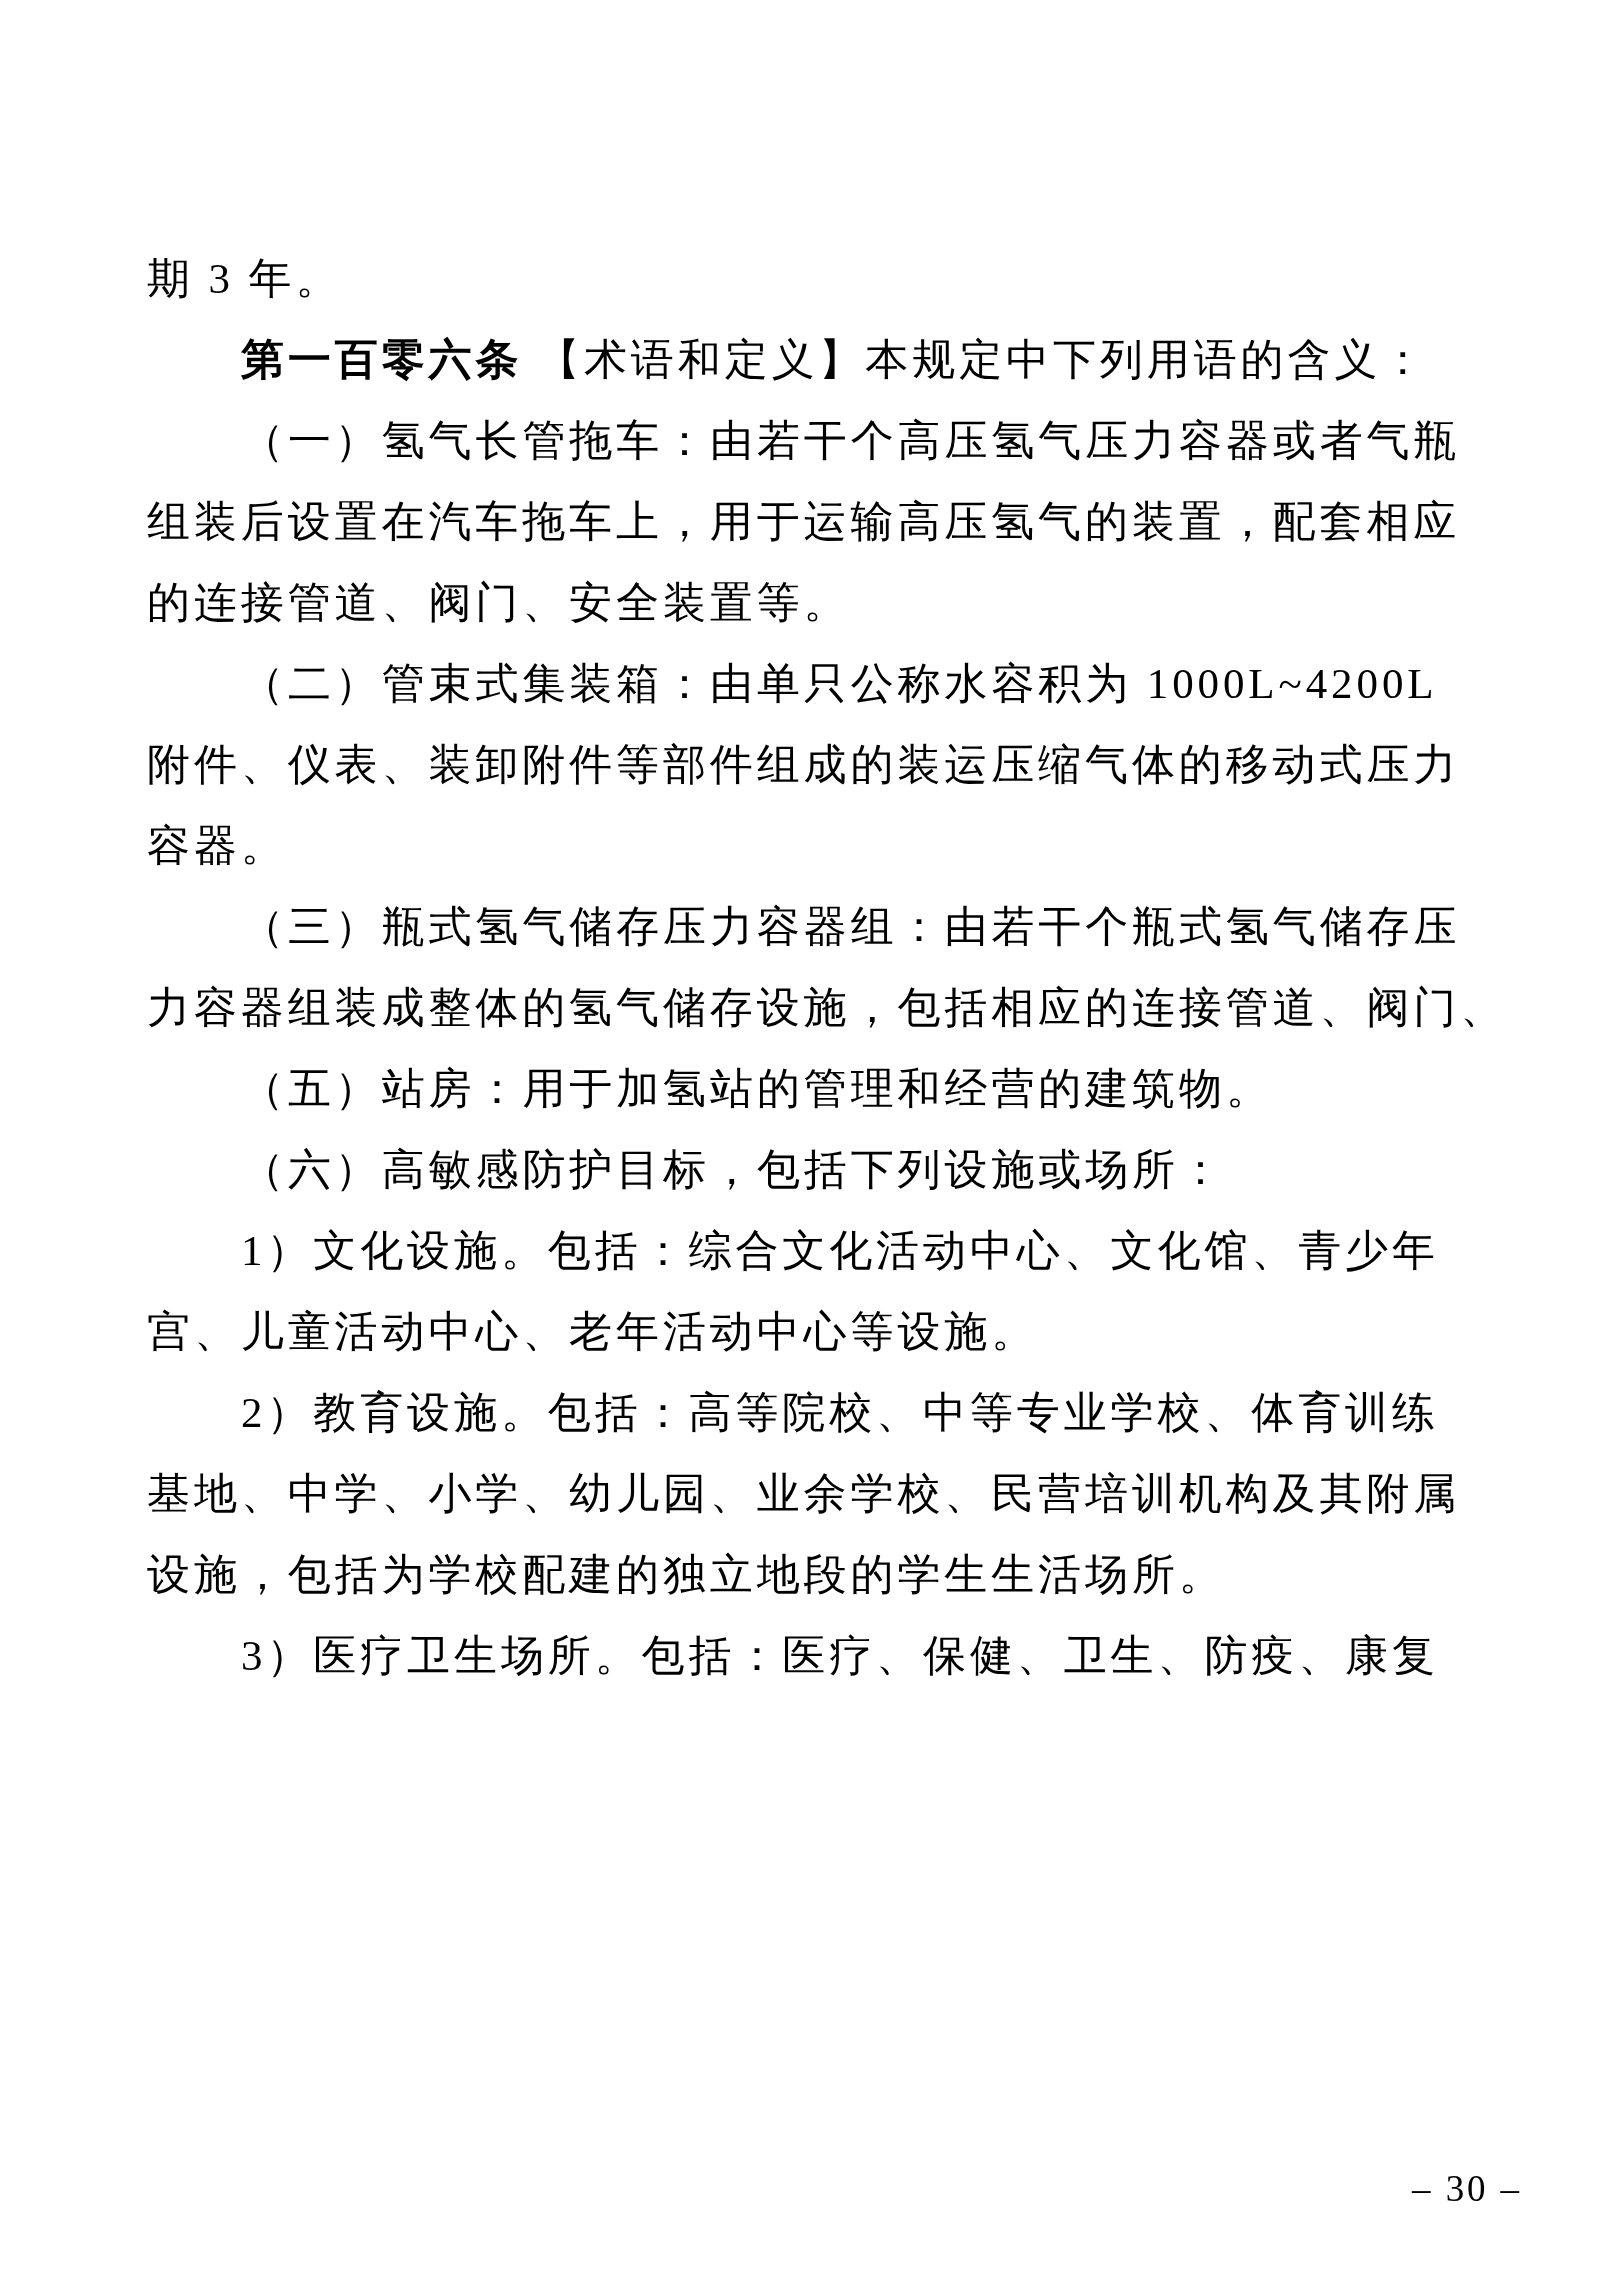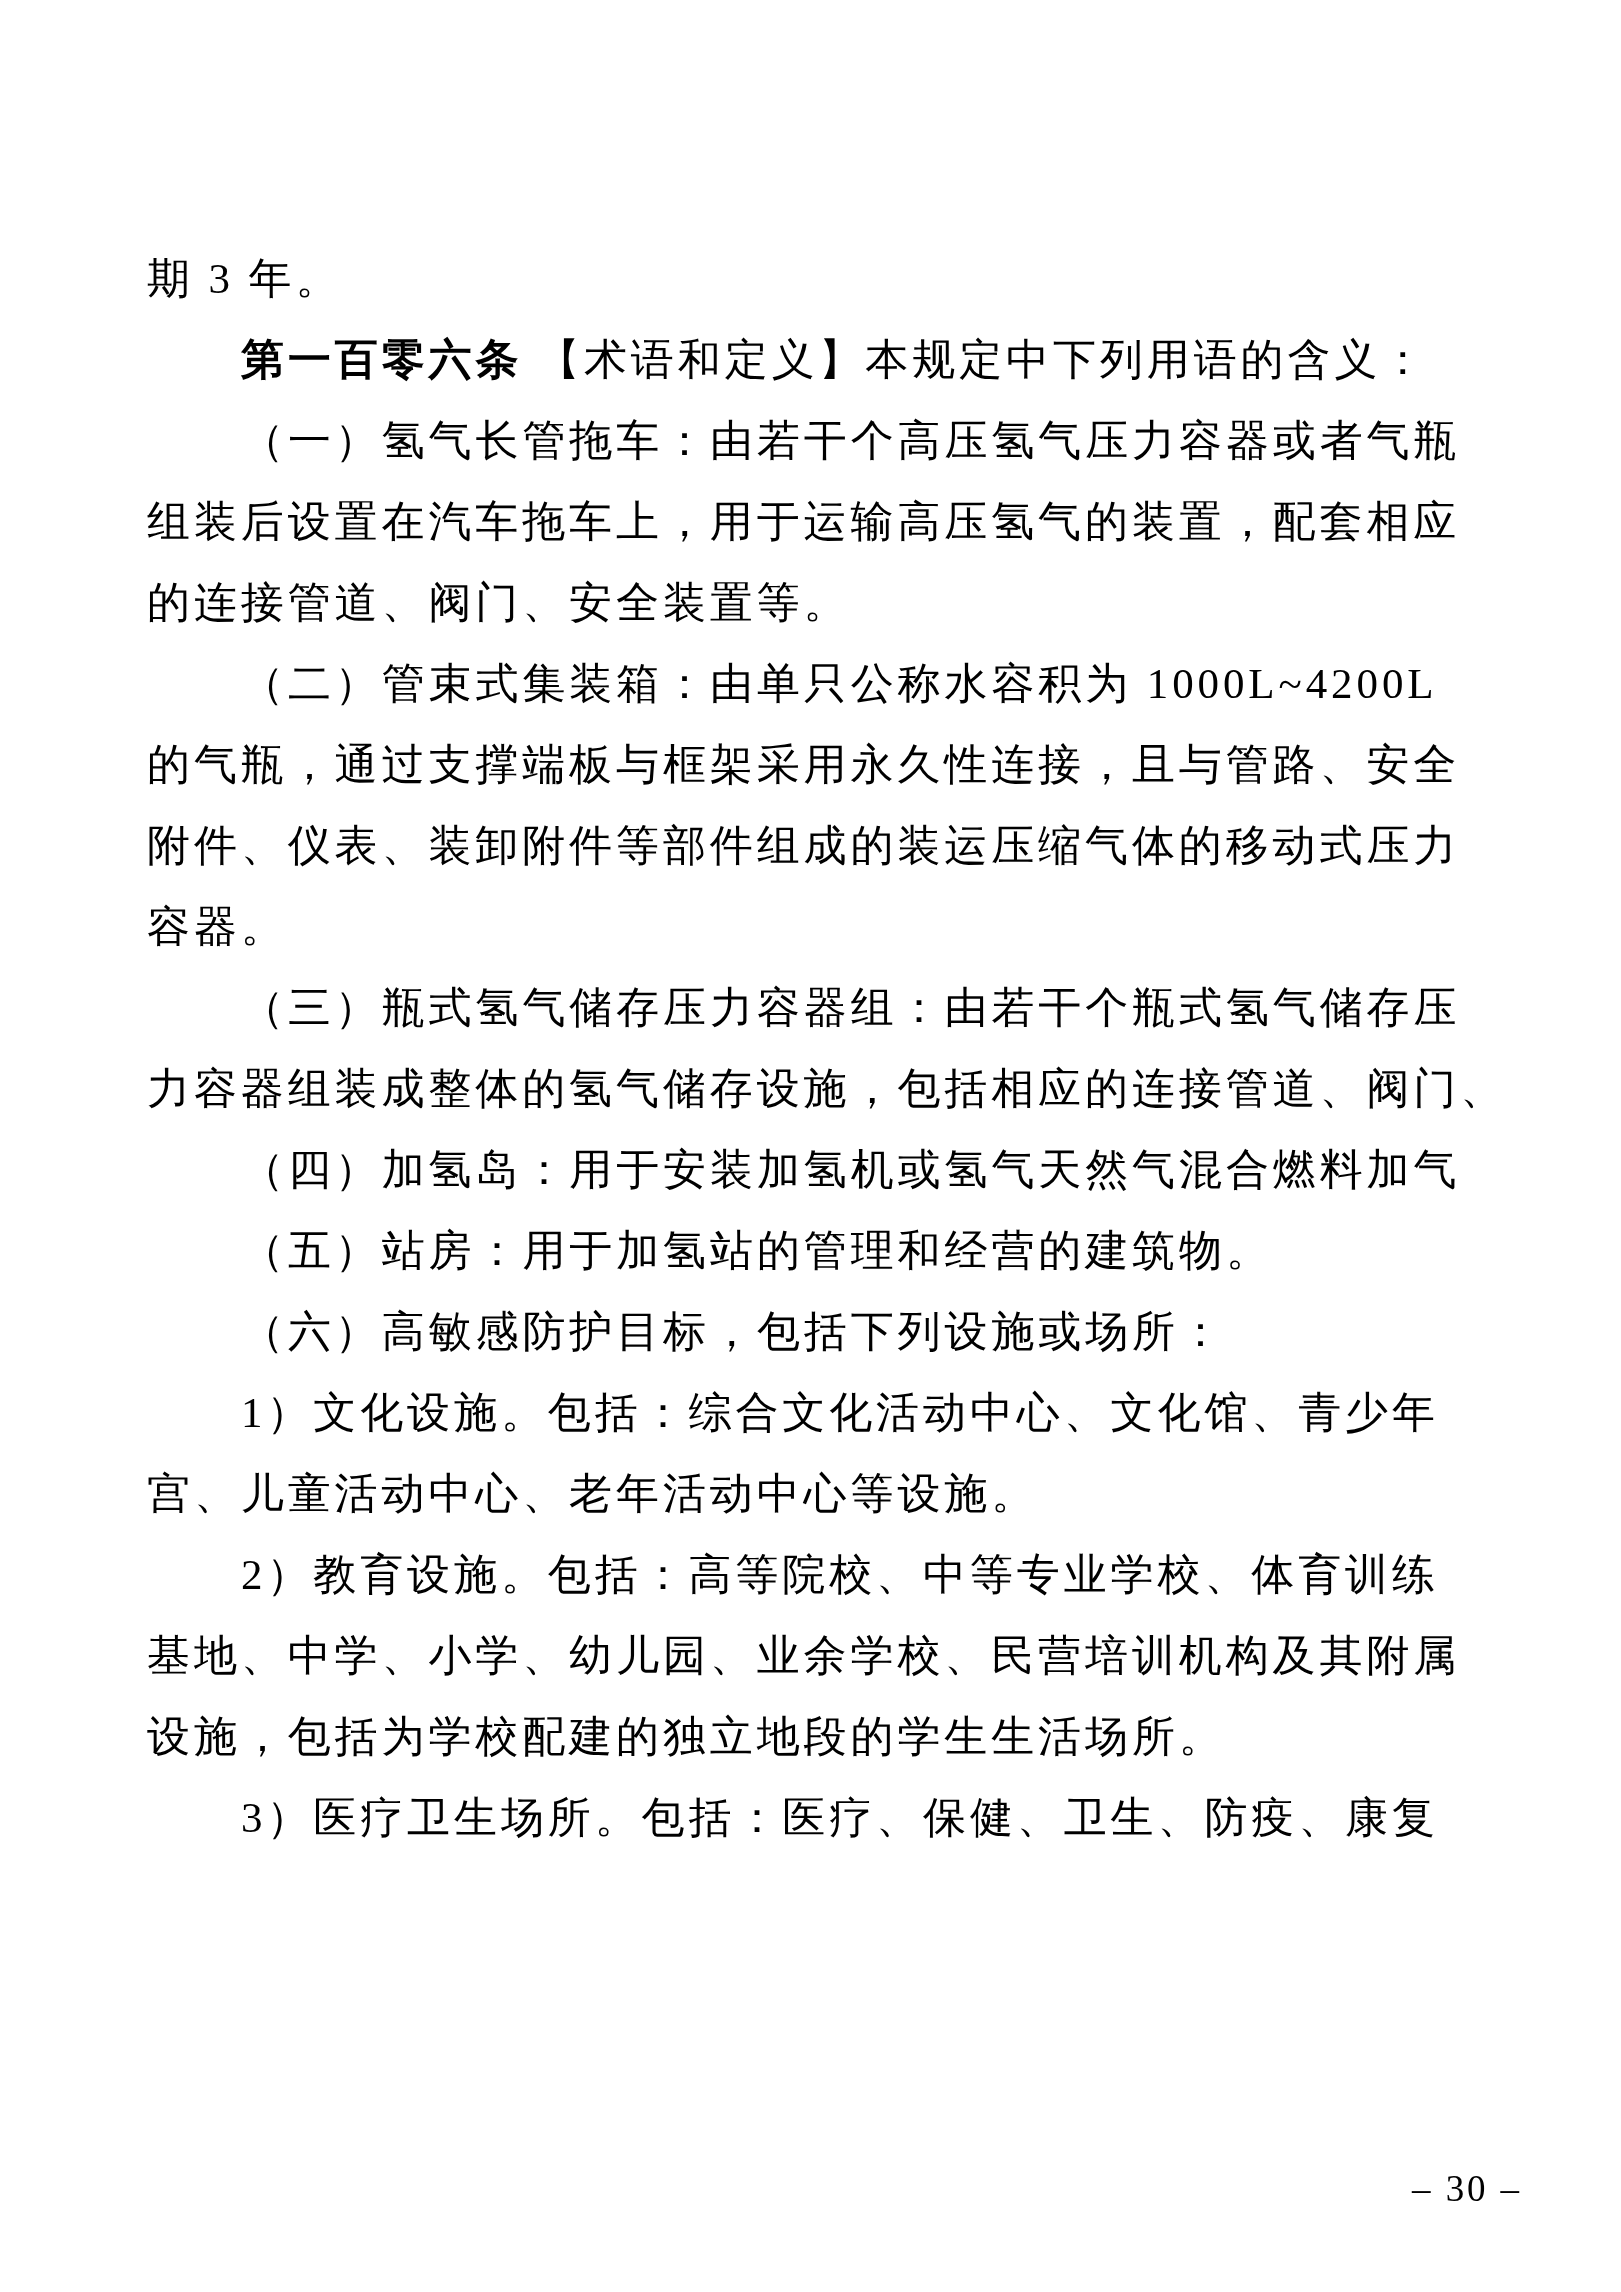--- a/index.html
+++ b/index.html
@@ -46,26 +46,24 @@
 <body>
 
 <div class="page">
   <div class="content">
       <div class="line"><span class="seg">期 3 年。</span></div>
       <div class="line indent"><span class="seg bold">第一百零六条</span><span class="seg"> 【术语和定义】本规定中下列用语的含义：</span></div>
       <div class="line indent"><span class="seg">（一）氢气长管拖车：由若干个高压氢气压力容器或者气瓶</span></div>
       <div class="line"><span class="seg">组装后设置在汽车拖车上，用于运输高压氢气的装置，配套相应</span></div>
       <div class="line"><span class="seg">的连接管道、阀门、安全装置等。</span></div>
       <div class="line indent"><span class="seg">（二）管束式集装箱：由单只公称水容积为 1000L~4200L</span></div>
-      <div class="line"><span class="seg">的气瓶，通过支撑端板与框架采用永久性连接，且与管路、安全</span></div>
       <div class="line"><span class="seg">附件、仪表、装卸附件等部件组成的装运压缩气体的移动式压力</span></div>
       <div class="line"><span class="seg">容器。</span></div>
       <div class="line indent"><span class="seg">（三）瓶式氢气储存压力容器组：由若干个瓶式氢气储存压</span></div>
       <div class="line"><span class="seg">力容器组装成整体的氢气储存设施，包括相应的连接管道、阀门、</span></div>
-      <div class="line indent"><span class="seg">（四）加氢岛：用于安装加氢机或氢气天然气混合燃料加气</span></div>
       <div class="line indent"><span class="seg">（五）站房：用于加氢站的管理和经营的建筑物。</span></div>
       <div class="line indent"><span class="seg">（六）高敏感防护目标，包括下列设施或场所：</span></div>
       <div class="line indent"><span class="seg">1）文化设施。包括：综合文化活动中心、文化馆、青少年</span></div>
       <div class="line"><span class="seg">宫、儿童活动中心、老年活动中心等设施。</span></div>
       <div class="line indent"><span class="seg">2）教育设施。包括：高等院校、中等专业学校、体育训练</span></div>
       <div class="line"><span class="seg">基地、中学、小学、幼儿园、业余学校、民营培训机构及其附属</span></div>
       <div class="line"><span class="seg">设施，包括为学校配建的独立地段的学生生活场所。</span></div>
       <div class="line indent"><span class="seg">3）医疗卫生场所。包括：医疗、保健、卫生、防疫、康复</span></div>
     </div>
   <div class="page-number">– 30 –</div>

